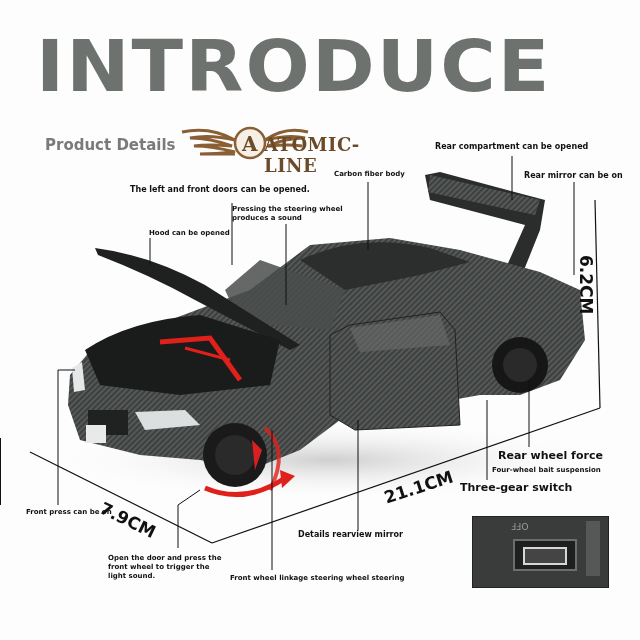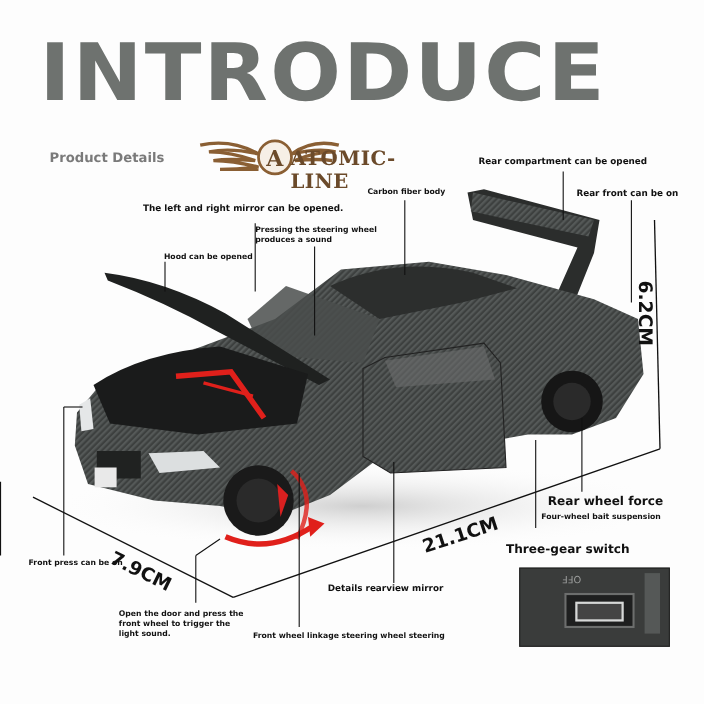--- a/index.html
+++ b/index.html
@@ -1,19 +1,19 @@
 <!DOCTYPE html>
 <html><head>
 <meta charset="utf-8">
 <style>
   html, body { margin: 0; padding: 0; }
   body { width: 640px; height: 640px; background: #fdfdfd; position: relative; overflow: hidden; font-family: "DejaVu Sans", sans-serif; color: #111; }
   .abs { position: absolute; }
   .title { left: 36px; top: 30px; font-family: "DejaVu Sans", sans-serif; font-weight: bold; font-size: 72px; letter-spacing: 2px; color: #6e726f; transform: scaleX(1.05); transform-origin: left top; line-height: 1; }
-  .pd { left: 45px; top: 136px; font-size: 12px; font-weight: bold; color: #7a7a7a; }
+  .pd { left: 45px; top: 136px; font-size: 15px; font-weight: bold; color: #7a7a7a; }
   .brand { left: 180px; top: 124px; width: 200px; height: 36px; }
   .brand-text { position: absolute; left: 70px; top: 10px; font-family: "DejaVu Serif", serif; font-size: 18px; font-weight: bold; color: #6b4a2a; letter-spacing: 0.5px; }
   .lbl { font-weight: bold; color: #111; white-space: nowrap; }
   .s7 { font-size: 7px; }
   .s8 { font-size: 8px; }
   .s9 { font-size: 11px; }
   .dim { font-weight: bold; color: #111; font-size: 17px; }
   svg { position: absolute; left: 0; top: 0; }
   .inset { left: 472px; top: 516px; width: 135px; height: 70px; background: #3a3c3b; border: 1px solid #222; }
 </style>
@@ -95,27 +95,27 @@
   <line x1="178" y1="505" x2="178" y2="548" stroke="#111" stroke-width="1"></line>
   <line x1="178" y1="505" x2="200" y2="490" stroke="#111" stroke-width="1"></line>
   <line x1="272" y1="430" x2="272" y2="570" stroke="#111" stroke-width="1"></line>
   <line x1="358" y1="420" x2="358" y2="530" stroke="#111" stroke-width="1"></line>
   <line x1="529" y1="380" x2="529" y2="447" stroke="#111" stroke-width="1"></line>
   <line x1="487" y1="400" x2="487" y2="480" stroke="#111" stroke-width="1"></line>
 </svg>
 
 <div class="abs lbl s8" style="left:435px; top:142px;">Rear compartment can be opened</div>
 <div class="abs lbl s7" style="left:334px; top:170px;">Carbon fiber body</div>
-<div class="abs lbl s8" style="left:130px; top:185px;">The left and right mirror can be opened.</div>
-<div class="abs lbl s8" style="left:524px; top:171px;">Rear front can be on</div>
+<div class="abs lbl s8" style="left:130px; top:185px;">The left and front doors can be opened.</div>
+<div class="abs lbl s8" style="left:524px; top:171px;">Rear mirror can be on</div>
 <div class="abs lbl s7" style="left:232px; top:205px; width:140px; white-space:normal; line-height:9px;">Pressing the steering wheel produces a sound</div>
 <div class="abs lbl s7" style="left:115px; top:229px;padding-left:34px;">Hood can be opened</div>
 <div class="abs lbl s9" style="left:498px; top:449px;">Rear wheel force</div>
 <div class="abs lbl s7" style="left:492px; top:466px;">Four-wheel bait suspension</div>
-<div class="abs lbl s9" style="left:460px; top:481px;margin-top:12px;">Three-gear switch</div>
+<div class="abs lbl s9" style="left:460px; top:481px;">Three-gear switch</div>
 <div class="abs lbl s7" style="left:26px; top:508px;">Front press can be on</div>
 <div class="abs lbl s8" style="left:298px; top:530px;">Details rearview mirror</div>
 <div class="abs lbl s7" style="left:108px; top:554px; width:120px; white-space:normal; line-height:9px;">Open the door and press the front wheel to trigger the light sound.</div>
 <div class="abs lbl s7" style="left:230px; top:574px;">Front wheel linkage steering wheel steering</div>
 
 <div class="abs dim" style="left:596px; top:255px; transform: rotate(90deg); transform-origin:left top;">6.2CM</div>
 <div class="abs dim" style="left:383px; top:477px; transform: rotate(-18deg);">21.1CM</div>
 <div class="abs dim" style="left:98px; top:510px; transform: rotate(26deg);">7.9CM</div>
 
 <div class="abs inset">

